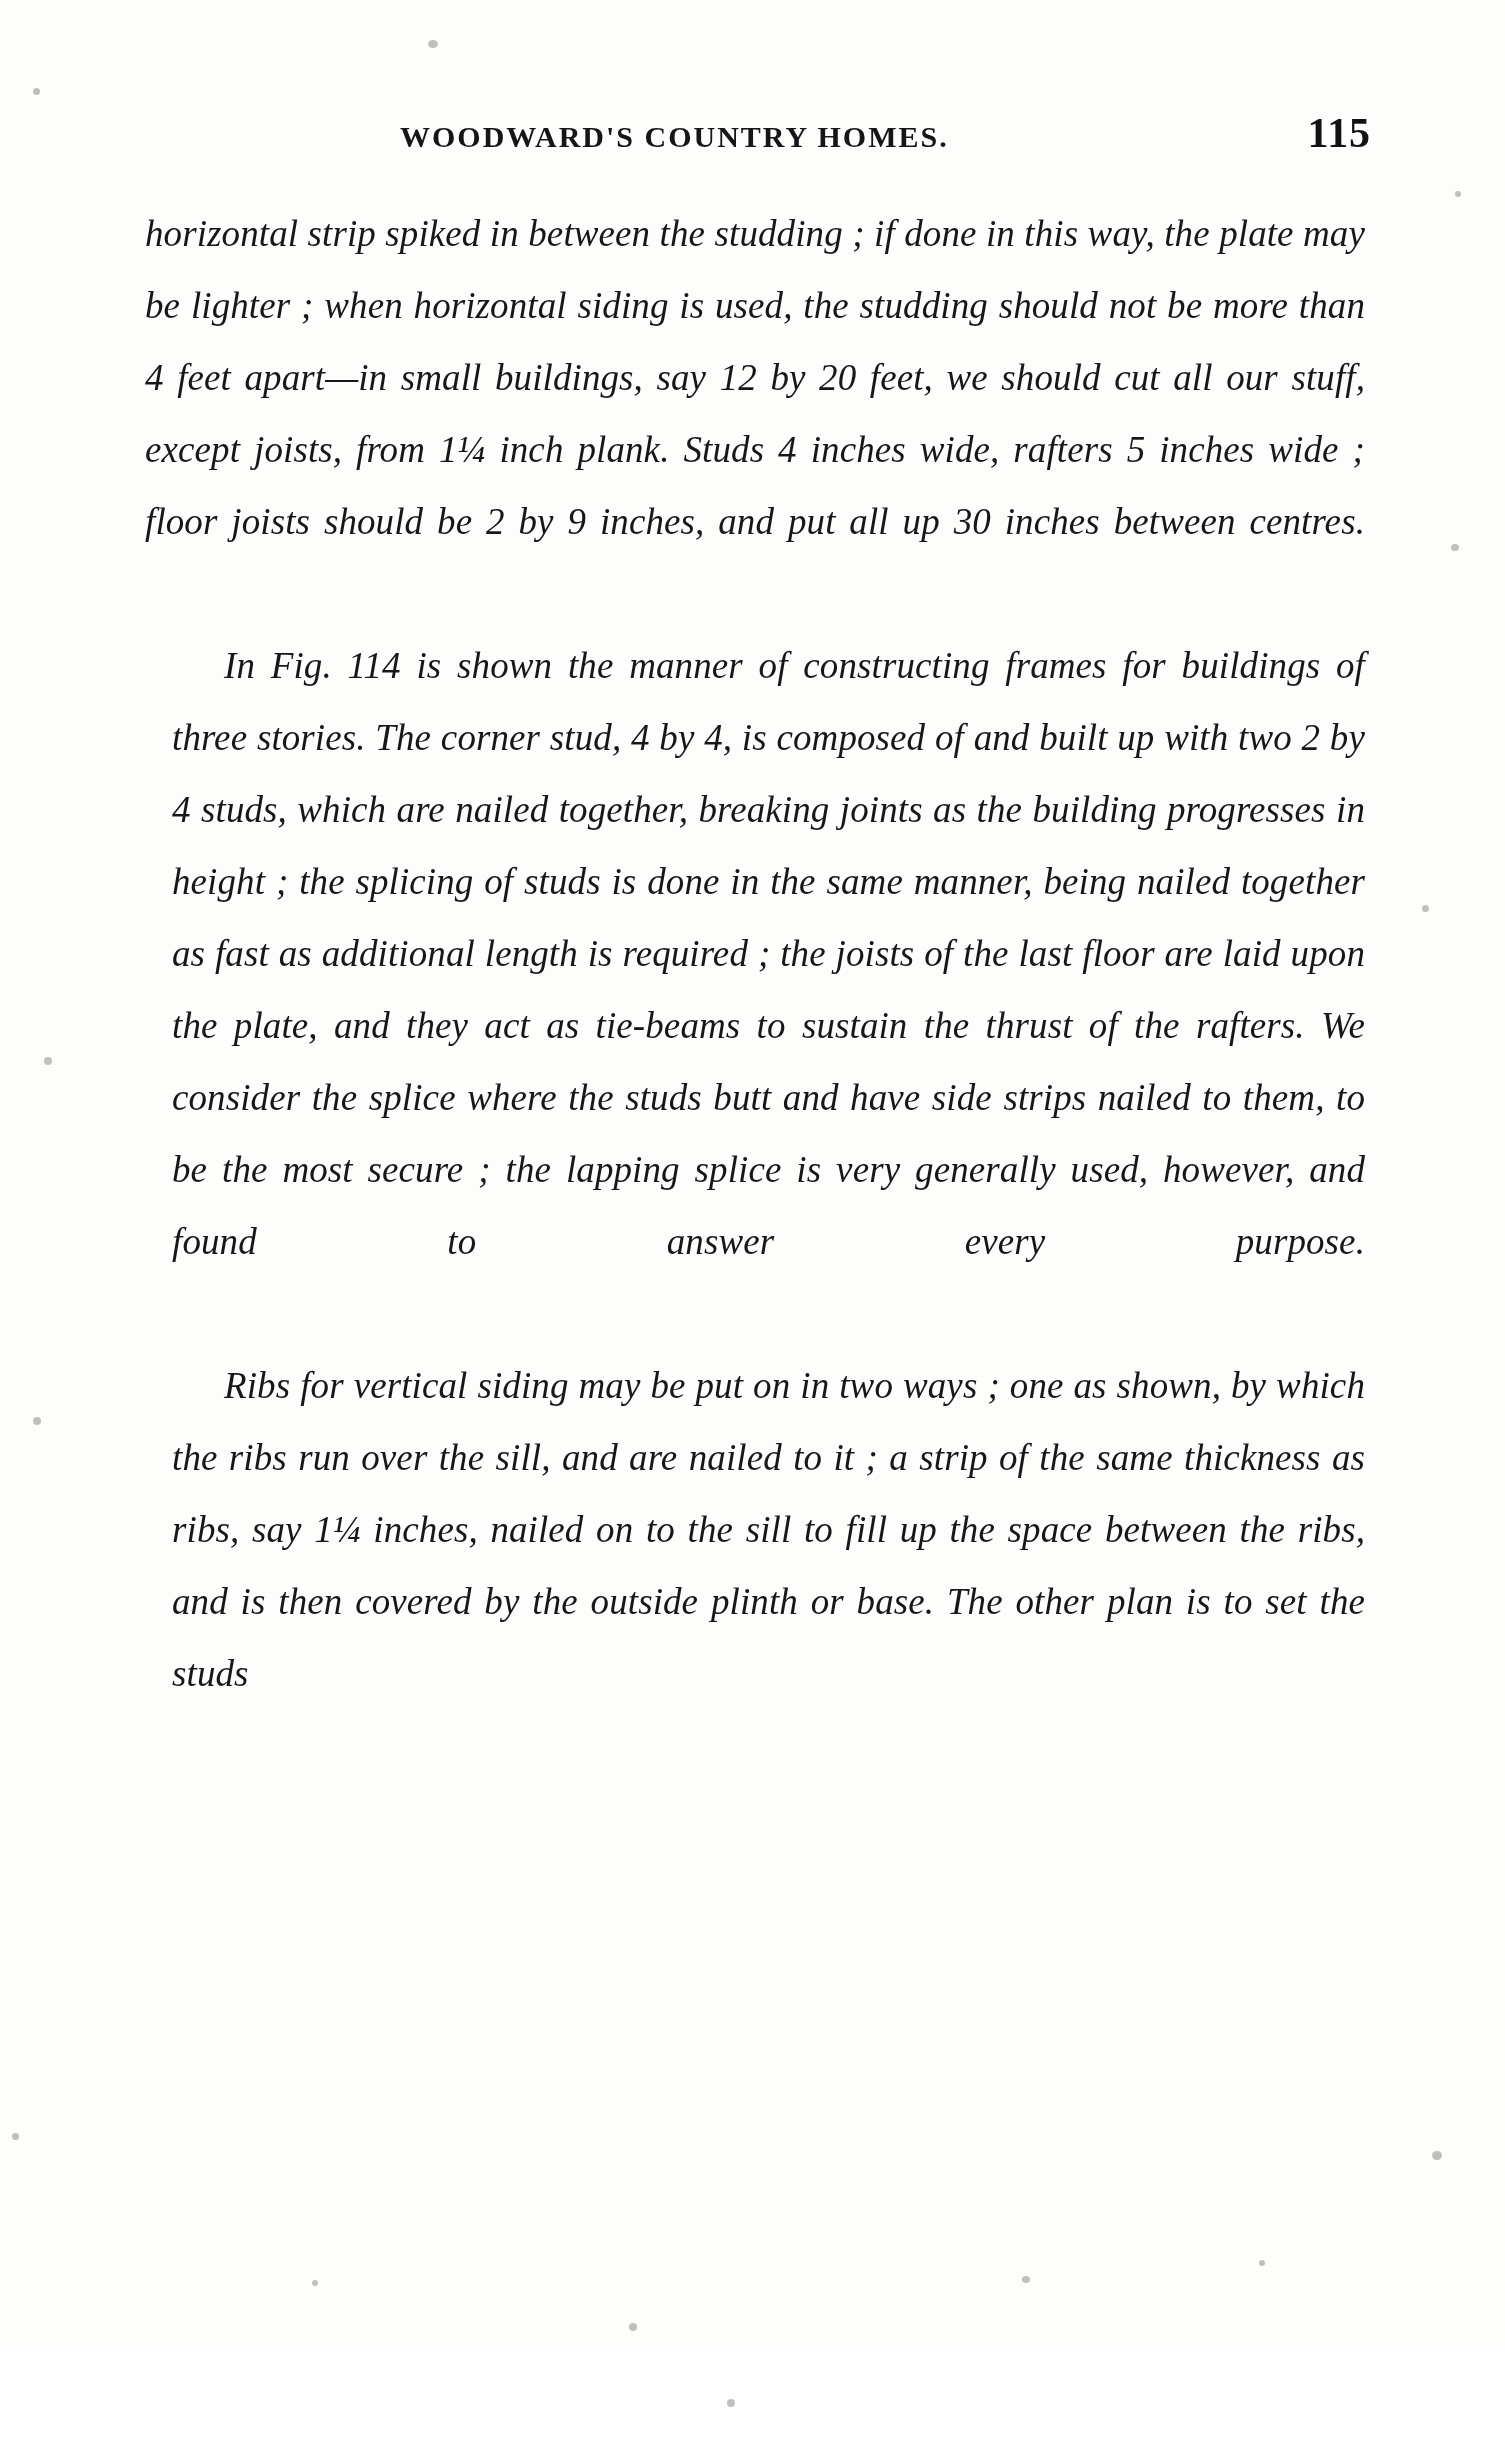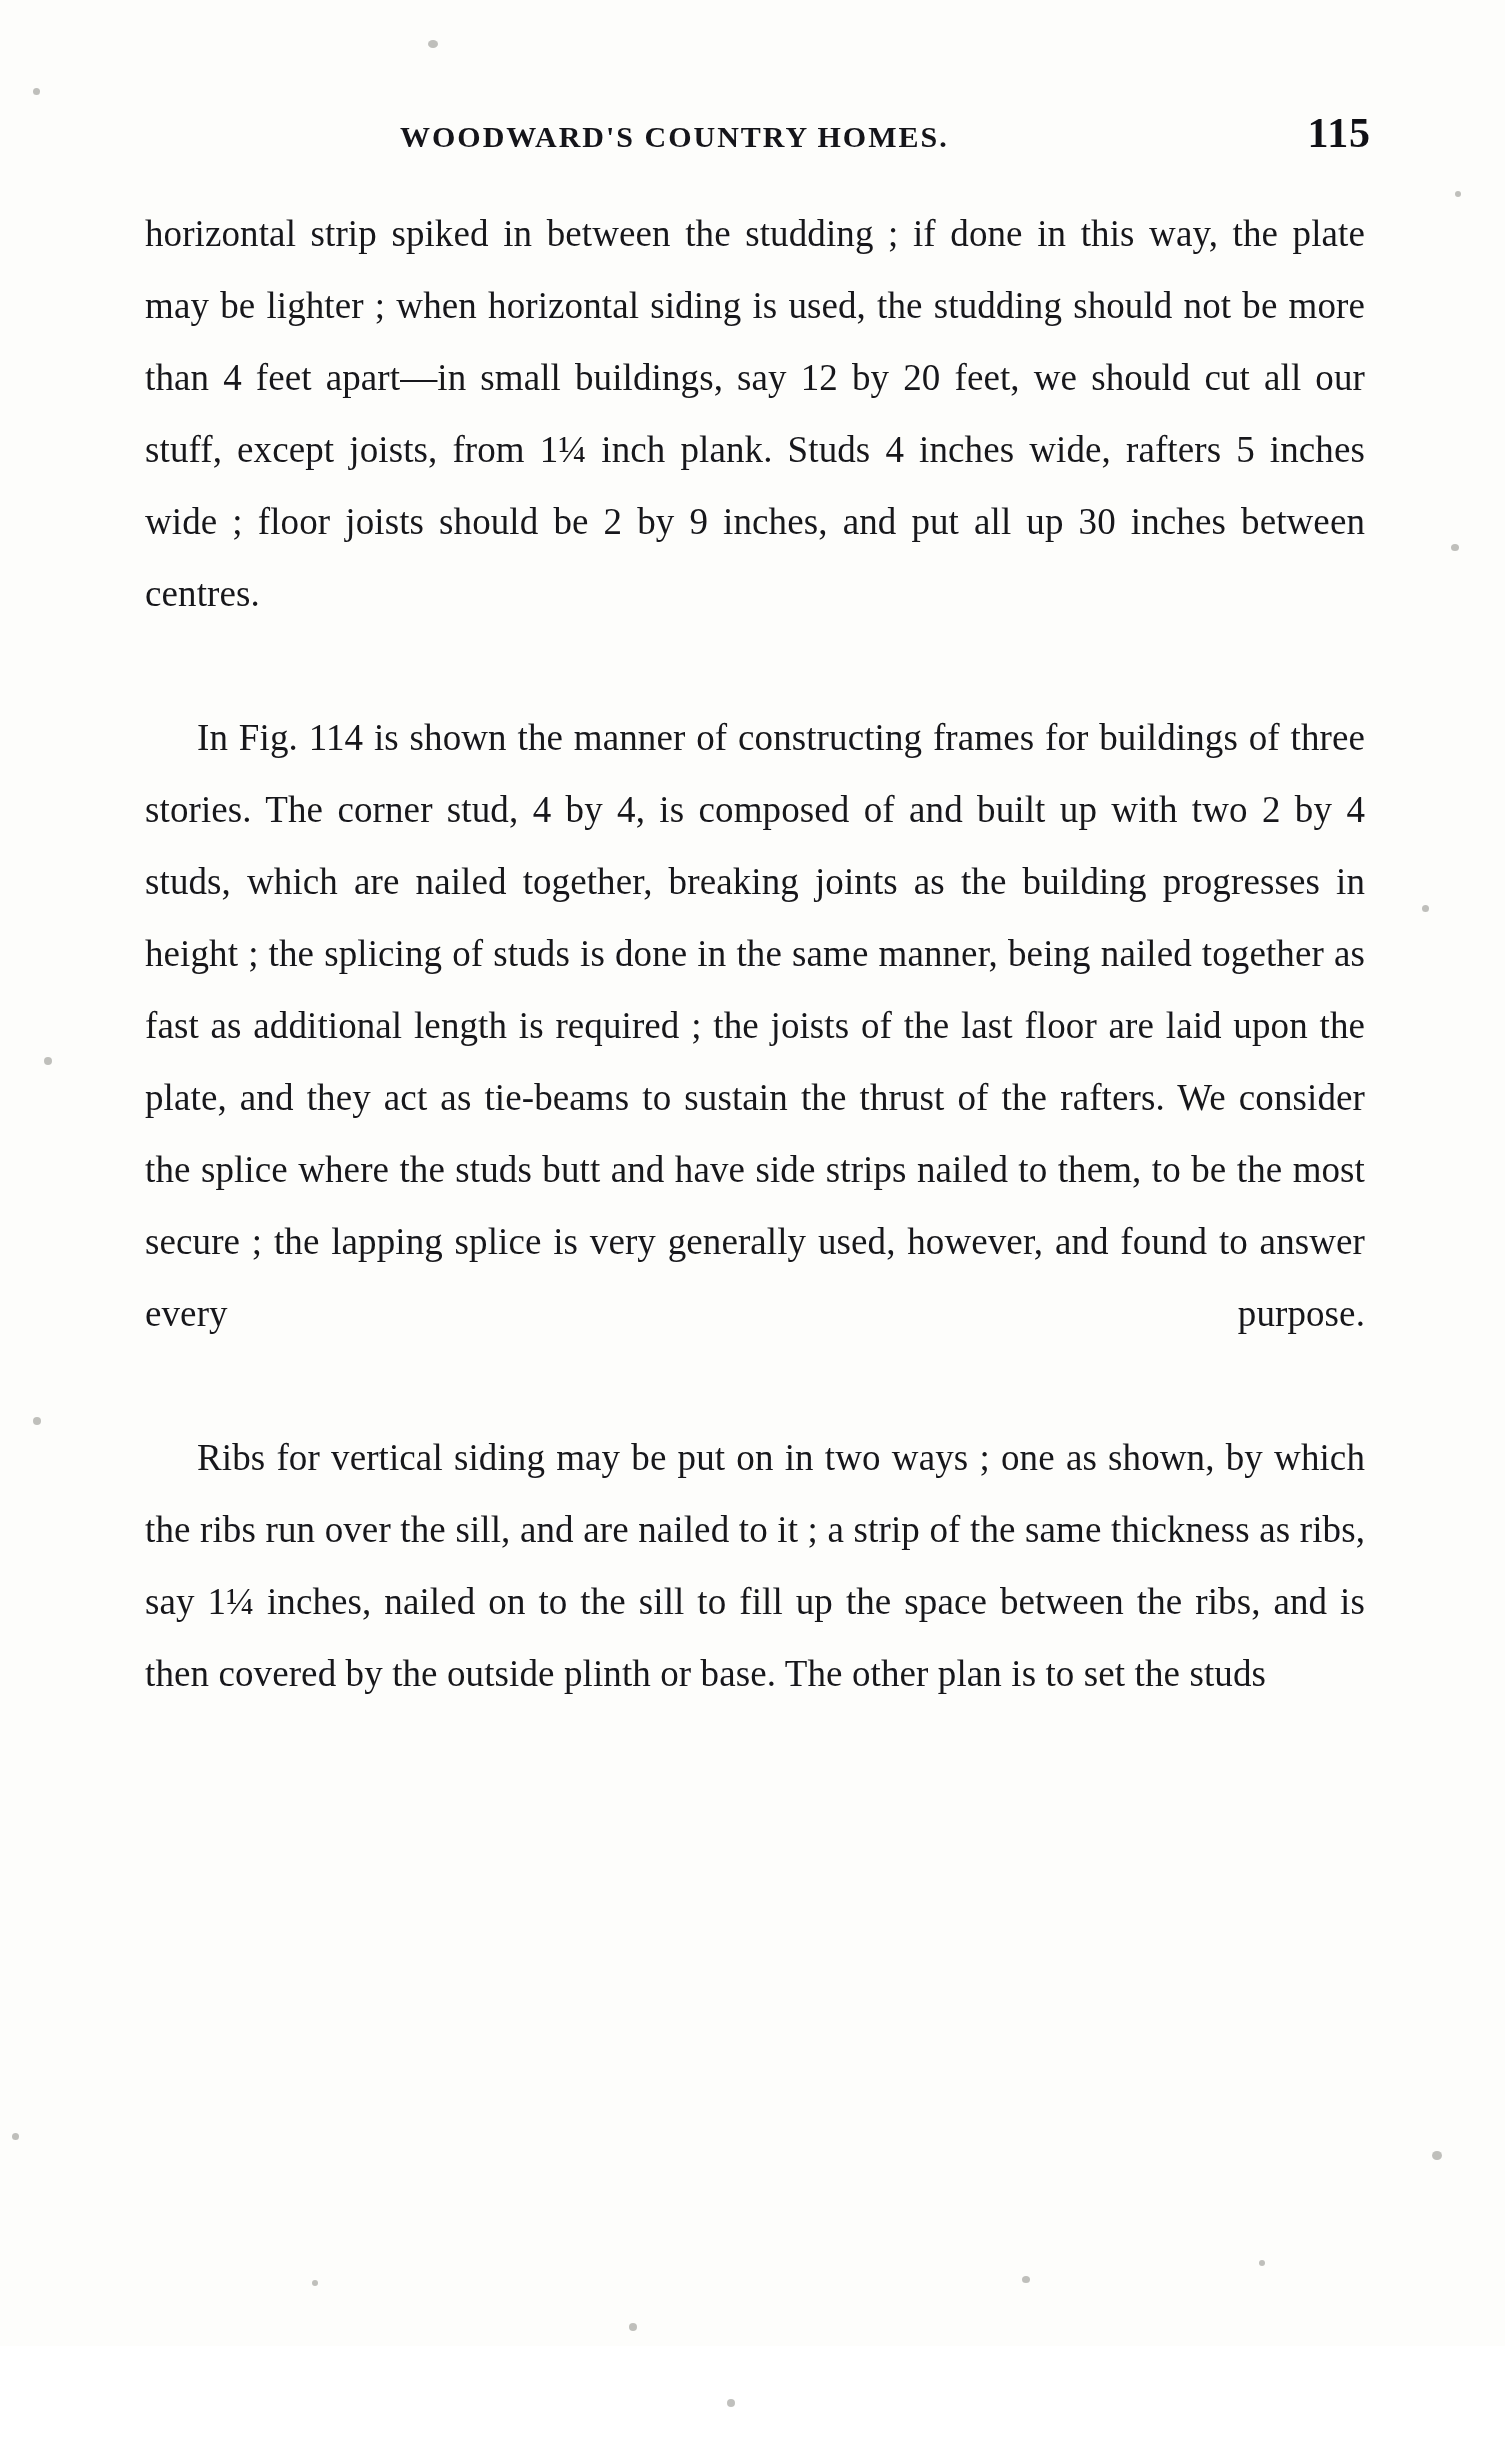--- a/index.html
+++ b/index.html
@@ -65,22 +65,23 @@
   }
 
   p.para {
     margin: 0;
     font-size: 37px;
     line-height: 72px;
     text-align: justify;
     text-justify: inter-word;
     color: #17171b;
     letter-spacing: 0.1px;
+    font-style: italic;
   }
-  p.para.indent { text-indent: 52px; }
+  p.para.indent { text-indent: 52px; margin-left: 27px; }
 
   
   p.para::after {
     content: "";
     display: inline-block;
     width: 100%;
   }
   p.para.last::after { content: none; }
 </style>
 </head>

